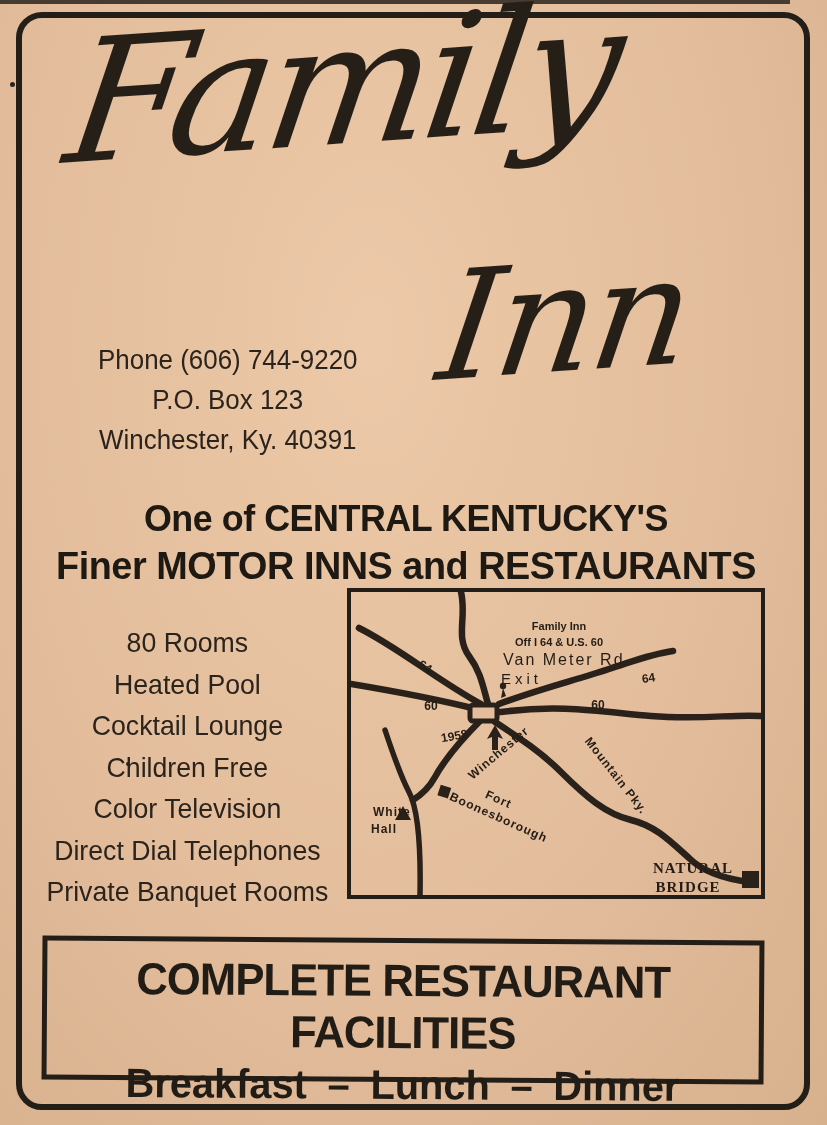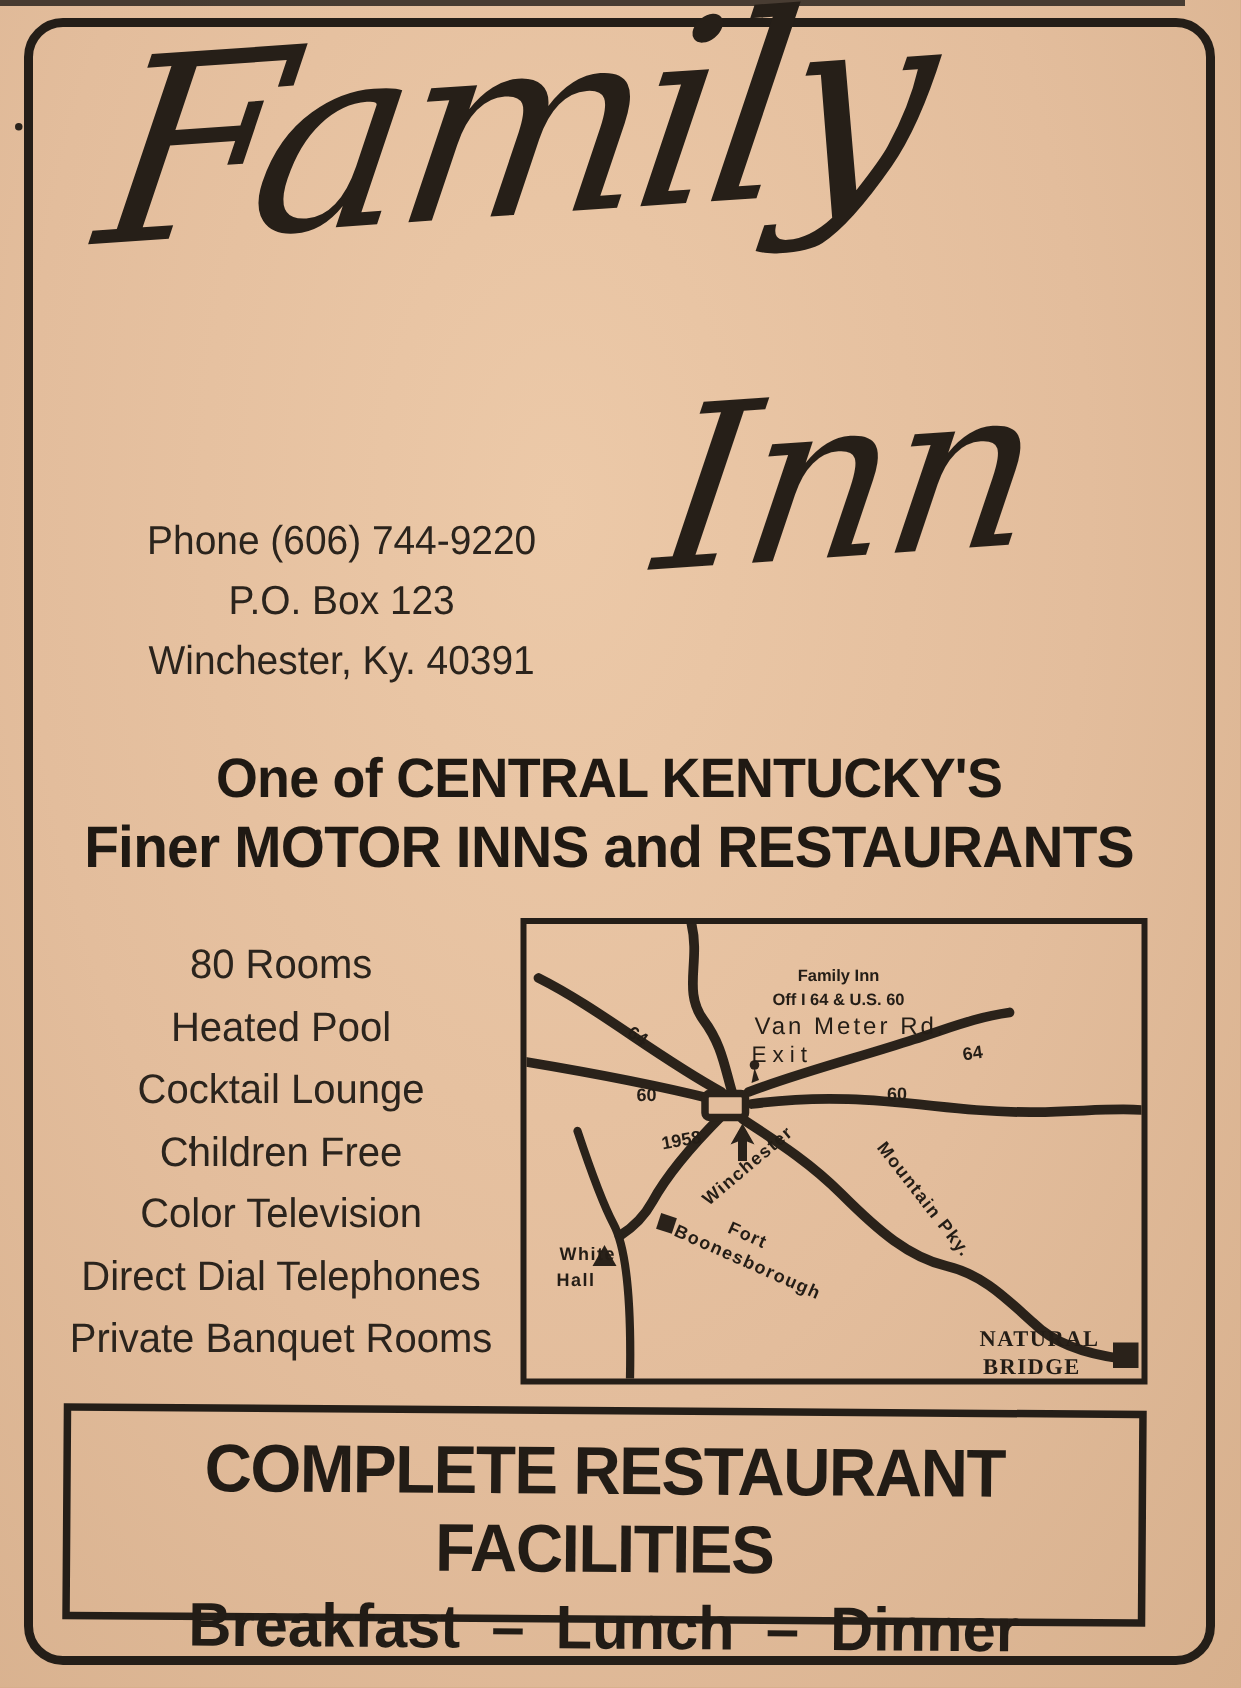--- a/index.html
+++ b/index.html
@@ -48,21 +48,21 @@
   .headline-2 { font-size:39px; line-height:48px; letter-spacing:-.5px; }
 
   .amenities {
     position:absolute; left:38px; top:622px; width:308px;
     text-align:center; font-size:27.5px; line-height:41.5px;
     transform: scaleX(.97); transform-origin:left top;
     color:#2b241d; white-space:nowrap;
   }
 
   .map-box {
-    position:absolute; left:347px; top:612px; width:410px; height:303px;
+    position:absolute; left:347px; top:588px; width:410px; height:303px;
     border:4px solid #241e18;
   }
   .road { fill:none; stroke:#2a221a; stroke-width:6.5; stroke-linecap:round; stroke-linejoin:round; }
   .road-thin { fill:none; stroke:#2a221a; stroke-width:5.5; stroke-linecap:round; stroke-linejoin:round; }
   .map-label { fill:#241d16; font-family:"Liberation Sans", sans-serif; }
   .ml-small  { font-size:11px; font-weight:bold; }
   .ml-route  { font-size:12px; font-weight:bold; }
   .ml-vanmeter { font-size:16px; letter-spacing:2px; }
   .ml-exit   { font-size:15px; letter-spacing:4px; }
   .ml-rot    { font-size:12px; font-weight:bold; letter-spacing:1px; }

